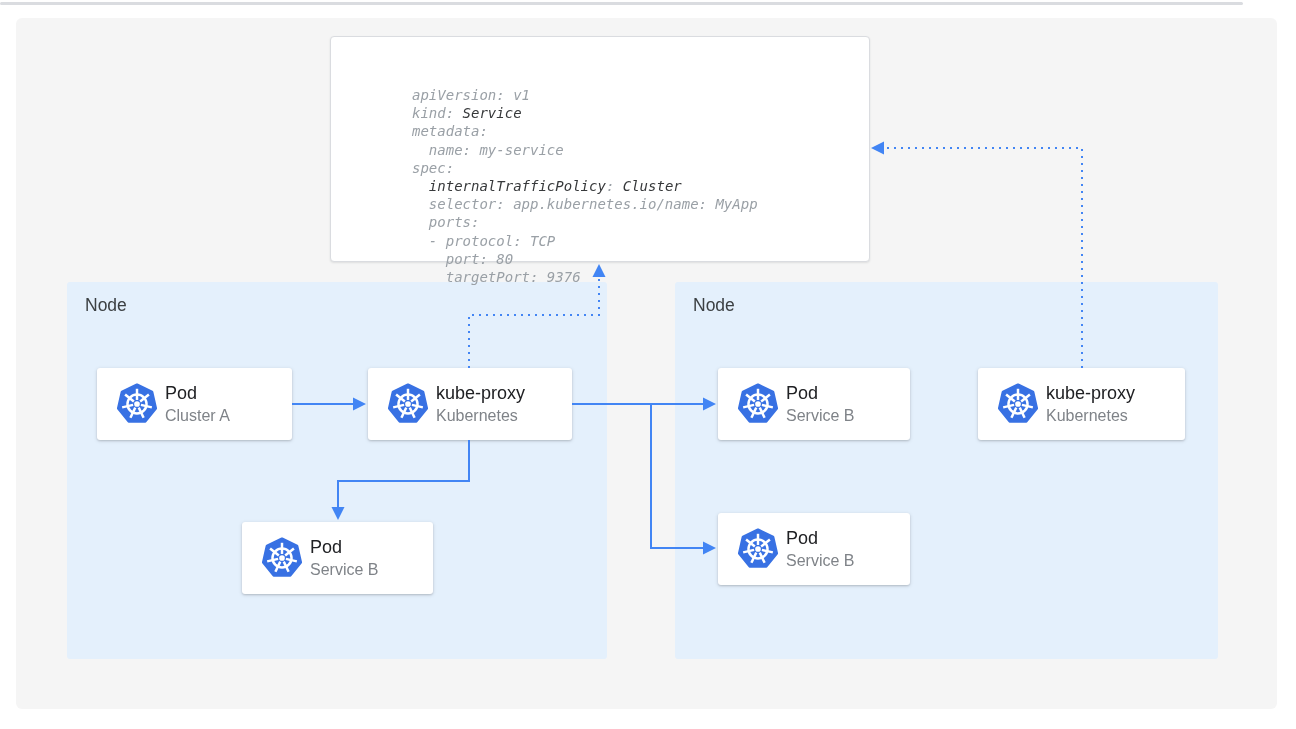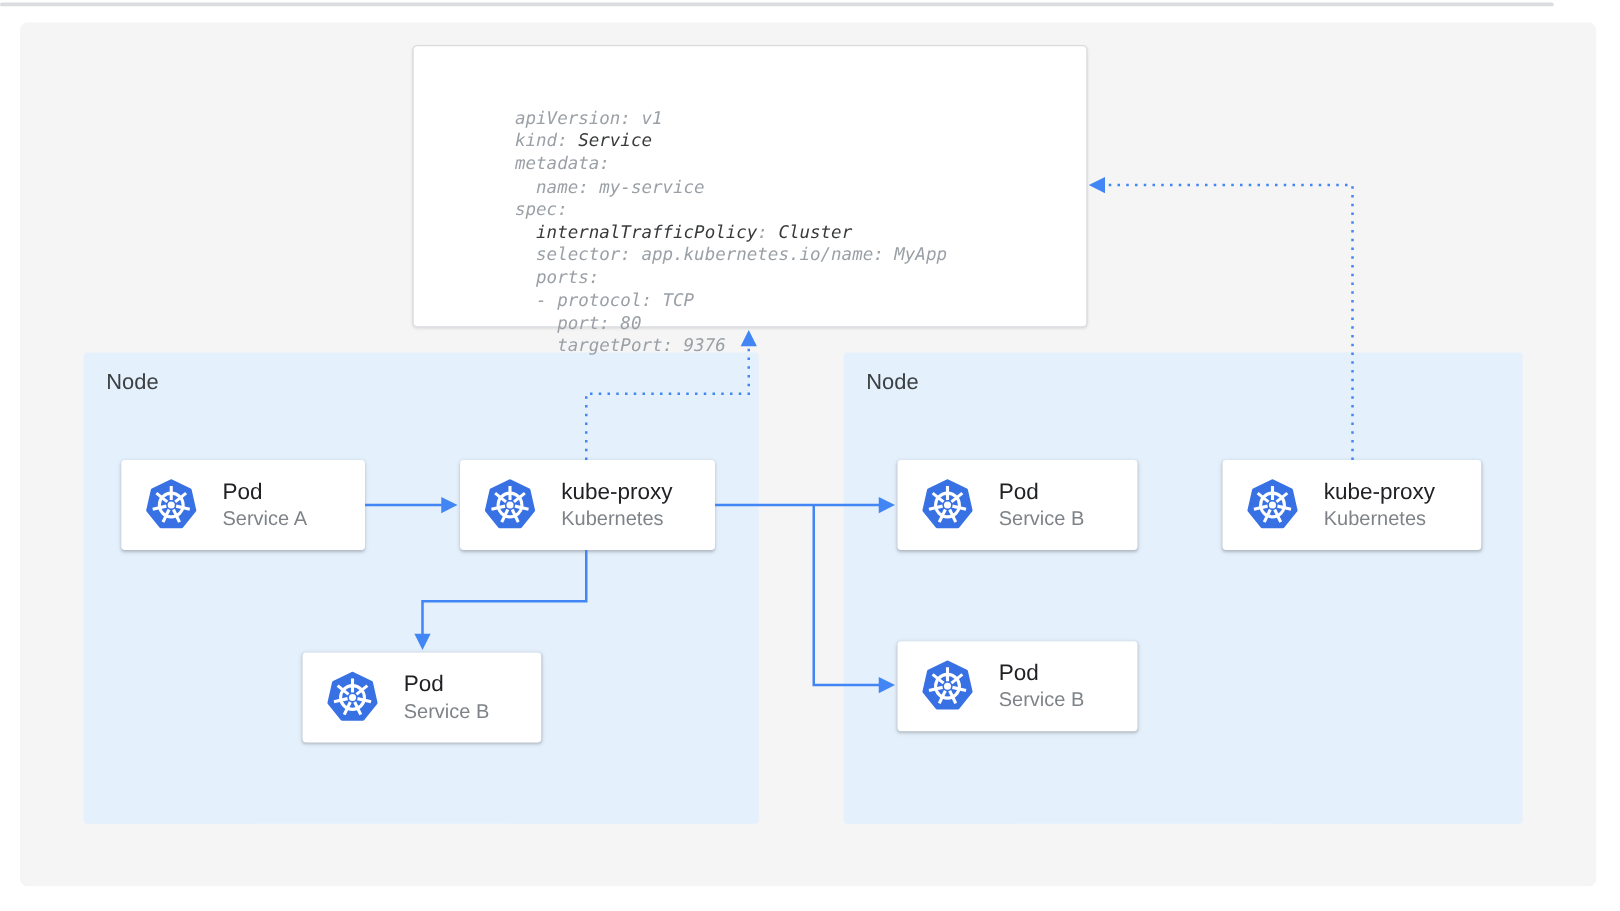--- a/index.html
+++ b/index.html
@@ -36,21 +36,21 @@
   .node-1{left:67px;width:540px;}
   .node-2{left:675px;width:543px;}
   .node-label{
     position:absolute;left:18px;top:13px;
     font-size:17.5px;color:var(--node-label,#3c4043);
   }
   .card{
     position:absolute;height:72px;box-sizing:border-box;
     background:#ffffff;border-radius:3px;
     box-shadow:0 1px 2px rgba(0,0,0,.14),0 1px 4px rgba(0,0,0,.12);
-    display:flex;align-items:center;padding-left:18px;gap:19px;
+    display:flex;align-items:center;padding-left:18px;gap:6px;
   }
   .card .txt{display:flex;flex-direction:column;}
   .card .title{font-size:18px;line-height:23px;color:var(--card-title,#202124);}
   .card .subtitle{font-size:16px;line-height:21px;color:var(--card-subtitle,#7f8388);}
   .k8s{width:44px;height:44px;flex:0 0 auto;color:var(--k8s-blue,#3871e3);}
   .card-pod-a {left:97px; top:368px;width:195px;}
   .card-kp1   {left:368px;top:368px;width:204px;}
   .card-pod-b1{left:242px;top:522px;width:191px;}
   .card-pod-b2{left:718px;top:368px;width:192px;}
   .card-pod-b3{left:718px;top:513px;width:192px;}
@@ -98,21 +98,21 @@
   <div class="yaml-box">
     <div class="code" id="yaml-code"><div><span>apiVersion: v1</span></div><div><span>kind: </span><span class="b">Service</span></div><div><span>metadata:</span></div><div><span>  name: my-service</span></div><div><span>spec:</span></div><div><span>  </span><span class="b">internalTrafficPolicy</span><span>: </span><span class="b">Cluster</span></div><div><span>  selector: app.kubernetes.io/name: MyApp</span></div><div><span>  ports:</span></div><div><span>  - protocol: TCP</span></div><div><span>    port: 80</span></div><div><span>    targetPort: 9376</span></div></div>
   </div>
 
   <div class="card card-pod-a">
     <svg class="k8s">
         <use href="#k8s-logo"></use>
       </svg>
     <div class="txt">
       <span class="title">Pod</span>
-      <span class="subtitle">Service A</span>
+      <span class="subtitle">Cluster A</span>
     </div>
   </div>
 
   <div class="card card-kp1">
     <svg class="k8s">
         <use href="#k8s-logo"></use>
       </svg>
     <div class="txt">
       <span class="title">kube-proxy</span>
       <span class="subtitle">Kubernetes</span>

